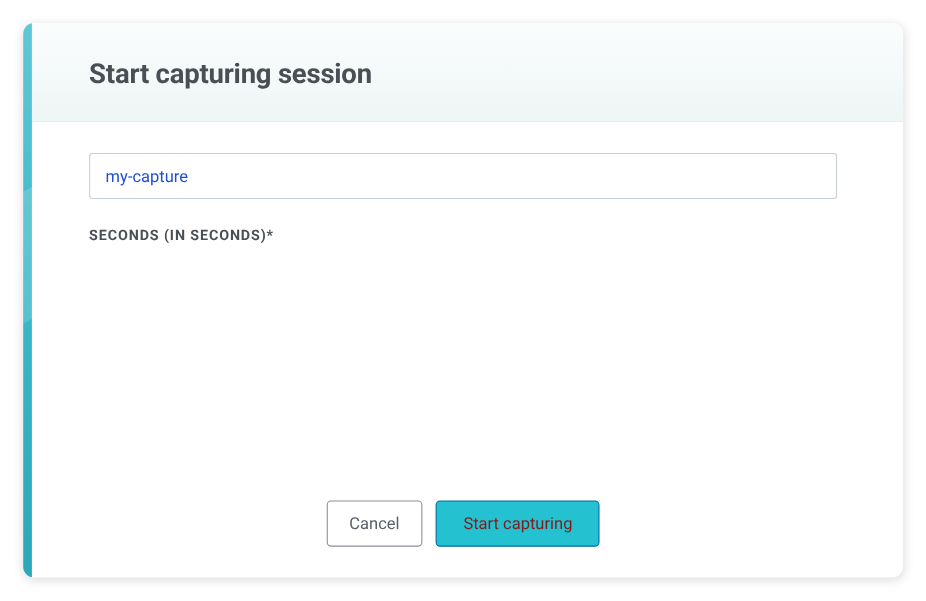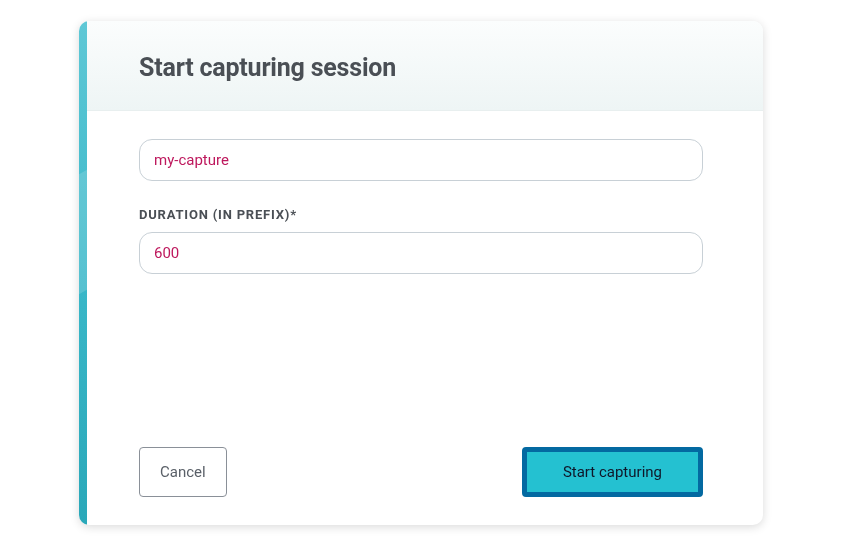--- a/index.html
+++ b/index.html
@@ -10,21 +10,21 @@
     body {
       font-family: -apple-system, BlinkMacSystemFont, "Segoe UI", Roboto, "Helvetica Neue", Arial, sans-serif;
       background: #ffffff;
       width: 842px;
       height: 546px;
       display: flex;
       align-items: center;
       justify-content: center;
     }
     .modal {
-      width: 684px;
+      width: 800px;
       height: 504px;
       background: #ffffff;
       border-radius: 10px;
       box-shadow: 0 2px 10px rgba(0,0,0,0.15);
       overflow: hidden;
       position: relative;
       display: flex;
       flex-direction: column;
     }
     .side-accent {
@@ -79,71 +79,70 @@
       font-size: 13px;
       font-weight: 700;
       letter-spacing: 0.8px;
       color: #4a4f55;
       margin-bottom: 10px;
     }
     .form-input {
       width: 100%;
       padding: 11px 14px;
       font-size: 15px;
-      color: #be185d;
+      color: #1d4ed8;
       border: 1px solid #c8d0d6;
-      border-radius: 13px;
+      border-radius: 3px;
       background: #ffffff;
       font-family: inherit;
     }
     .footer {
       padding: 20px 60px 28px 60px;
       display: flex;
-      justify-content: space-between;
+      justify-content: center;
       gap: 12px;
     }
     .btn {
       padding: 11px 20px;
       font-size: 15px;
       border-radius: 4px;
       cursor: pointer;
       font-family: inherit;
       border: none;
     }
     .btn-cancel {
       background: #ffffff;
       color: #5a6068;
       border: 1.5px solid #8a9098;
     }
     .btn-primary {
       background: #24c1d1;
-      color: #0f172a;
-      border: 5px solid #0369a1;
-      padding: 11px 36px;
+      color: #7f1d1d;
+      border: 1px solid #0369a1;
+      padding: 11px 24px;
     }
   </style>
 </head>
 <body>
 
 <div class="modal">
   <div class="side-accent"></div>
 
   <div class="header">
     <h1>Start capturing session</h1>
   </div>
 
   <div class="content">
 
     <div class="form-group">
       <input type="text" class="form-input" value="my-capture" style="">
     </div>
 
     <div class="form-group">
-      <label class="form-label">DURATION (IN PREFIX)*</label>
-      <input type="text" class="form-input" value="600" style="">
+      <label class="form-label">SECONDS (IN SECONDS)*</label>
     </div>
   </div>
 
   <div class="footer">
     <button class="btn btn-cancel">Cancel</button>
     <button class="btn btn-primary">Start capturing</button>
   </div>
 </div>
 
 </body></html>

